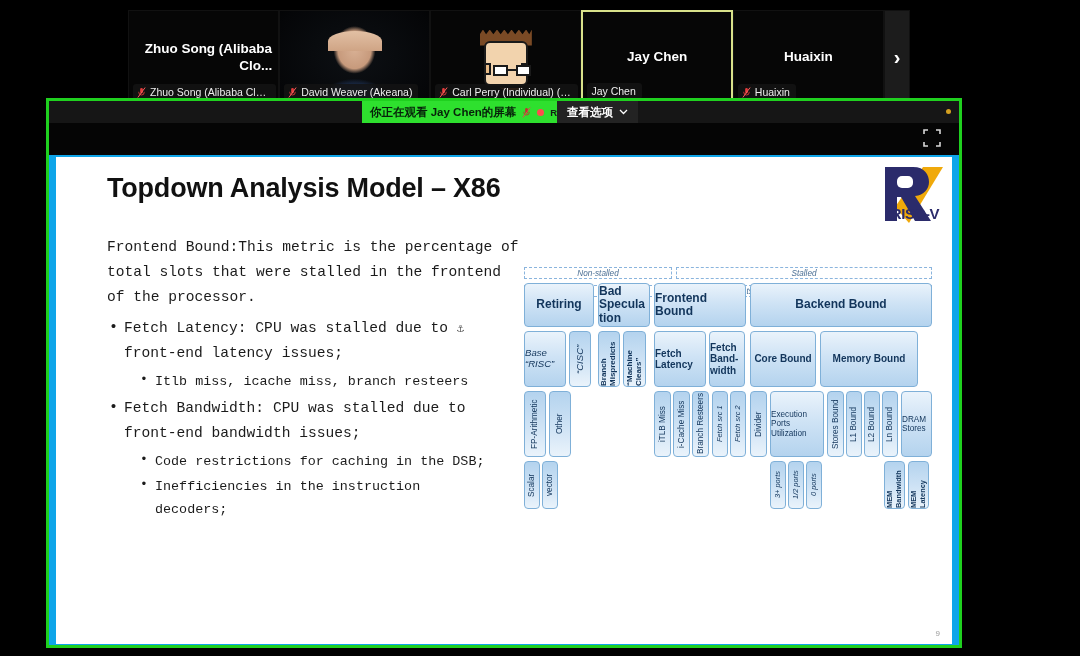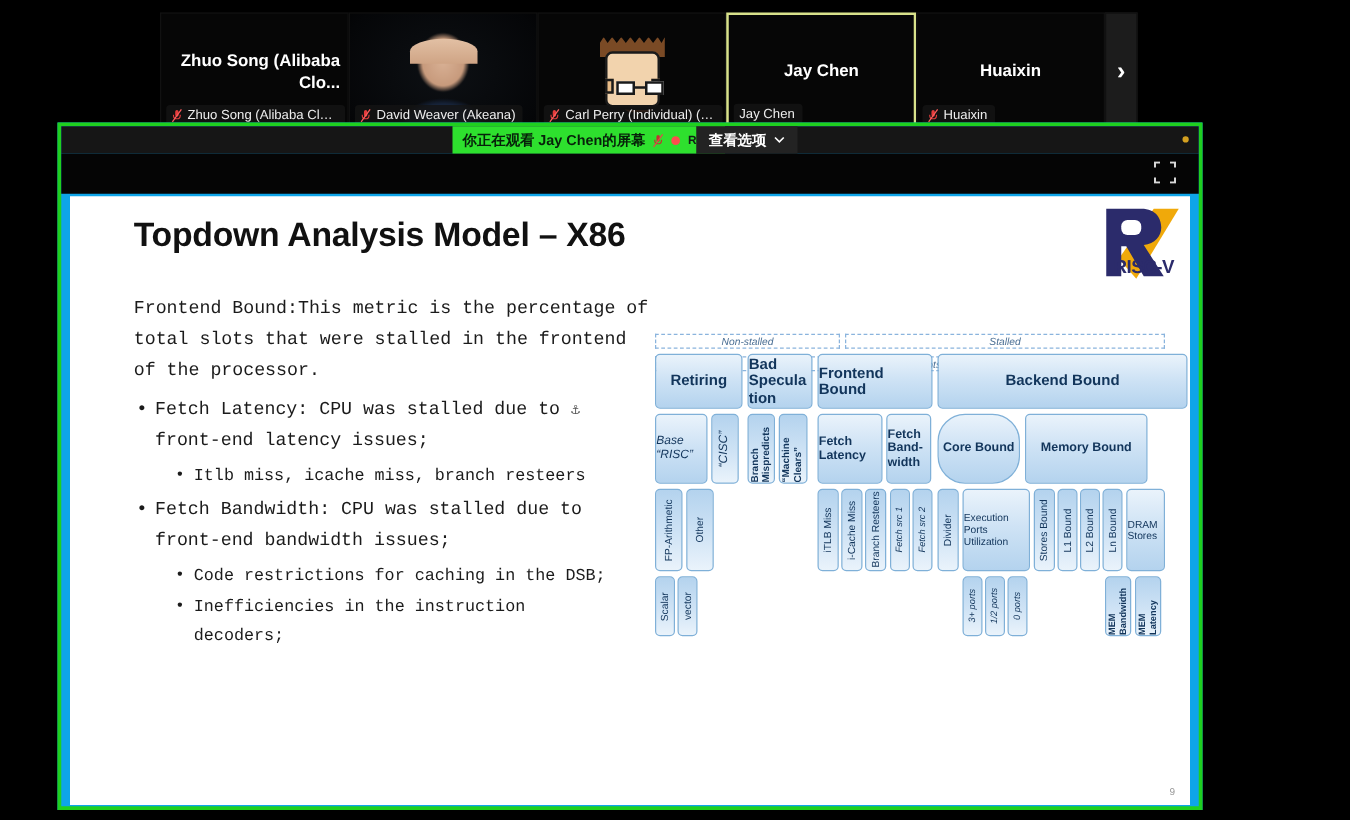--- a/index.html
+++ b/index.html
@@ -302,28 +302,28 @@
       </div>
     </div>
 
     <div class="diagram">
         <div class="dashed" style="left: 2px; top: 0px; width: 408px; height: 12px; margin-top: 32px;">Pipeline Slots</div>
         <div class="dashed" style="left: 2px; top: 14px; width: 148px; height: 12px;">Non-stalled</div>
         <div class="dashed" style="left: 154px; top: 14px; width: 256px; height: 12px;">Stalled</div>
         <div class="bx t1" style="left: 2px; top: 30px; width: 70px; height: 44px;">Retiring</div>
         <div class="bx t1" style="left: 76px; top: 30px; width: 52px; height: 44px;">Bad Specula tion</div>
         <div class="bx t1" style="left: 132px; top: 30px; width: 92px; height: 44px;">Frontend Bound</div>
-        <div class="bx t1" style="left: 228px; top: 30px; width: 200px; height: 44px;">Backend Bound</div>
+        <div class="bx t1" style="left: 228px; top: 30px; width: 182px; height: 44px;">Backend Bound</div>
         <div class="bx t2i" style="left: 2px; top: 78px; width: 42px; height: 56px;">Base “RISC”</div>
         <div class="bx t2i vert" style="left: 47px; top: 78px; width: 22px; height: 56px;">“CISC”</div>
         <div class="bx t3b vert" style="left: 76px; top: 78px; width: 22px; height: 56px;">Branch Mispredicts</div>
         <div class="bx t3b vert" style="left: 101px; top: 78px; width: 23px; height: 56px;">“Machine Clears”</div>
         <div class="bx t2" style="left: 132px; top: 78px; width: 52px; height: 56px;">Fetch Latency</div>
         <div class="bx t2" style="left: 187px; top: 78px; width: 36px; height: 56px;">Fetch Band- width</div>
-        <div class="bx t2" style="left: 228px; top: 78px; width: 66px; height: 56px; border-radius: 22px;">Core Bound</div>
+        <div class="bx t2" style="left: 228px; top: 78px; width: 66px; height: 56px;">Core Bound</div>
         <div class="bx t2" style="left: 298px; top: 78px; width: 98px; height: 56px;">Memory Bound</div>
         <div class="bx t3 vert" style="left: 2px; top: 138px; width: 22px; height: 66px;">FP-Arithmetic</div>
         <div class="bx t3 vert" style="left: 27px; top: 138px; width: 22px; height: 66px;">Other</div>
         <div class="bx t3 vert" style="left: 132px; top: 138px; width: 17px; height: 66px;">iTLB Miss</div>
         <div class="bx t3 vert" style="left: 151px; top: 138px; width: 17px; height: 66px;">i-Cache Miss</div>
         <div class="bx t3 vert" style="left: 170px; top: 138px; width: 17px; height: 66px;">Branch Resteers</div>
         <div class="bx t4 vert" style="left: 190px; top: 138px; width: 16px; height: 66px;">Fetch src 1</div>
         <div class="bx t4 vert" style="left: 208px; top: 138px; width: 16px; height: 66px;">Fetch src 2</div>
         <div class="bx t3 vert" style="left: 228px; top: 138px; width: 17px; height: 66px;">Divider</div>
         <div class="bx t3" style="left: 248px; top: 138px; width: 54px; height: 66px;">Execution Ports Utilization</div>

